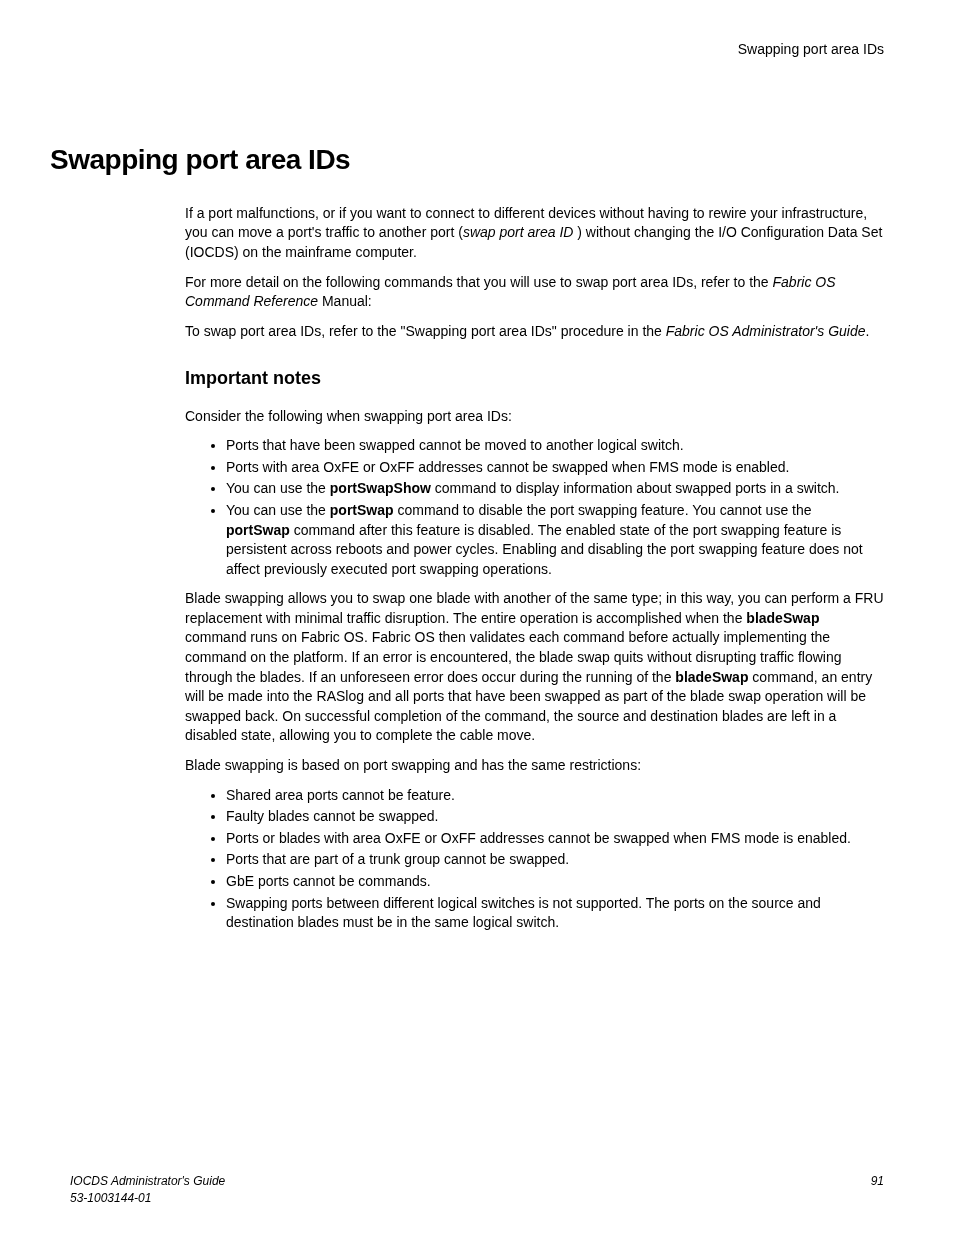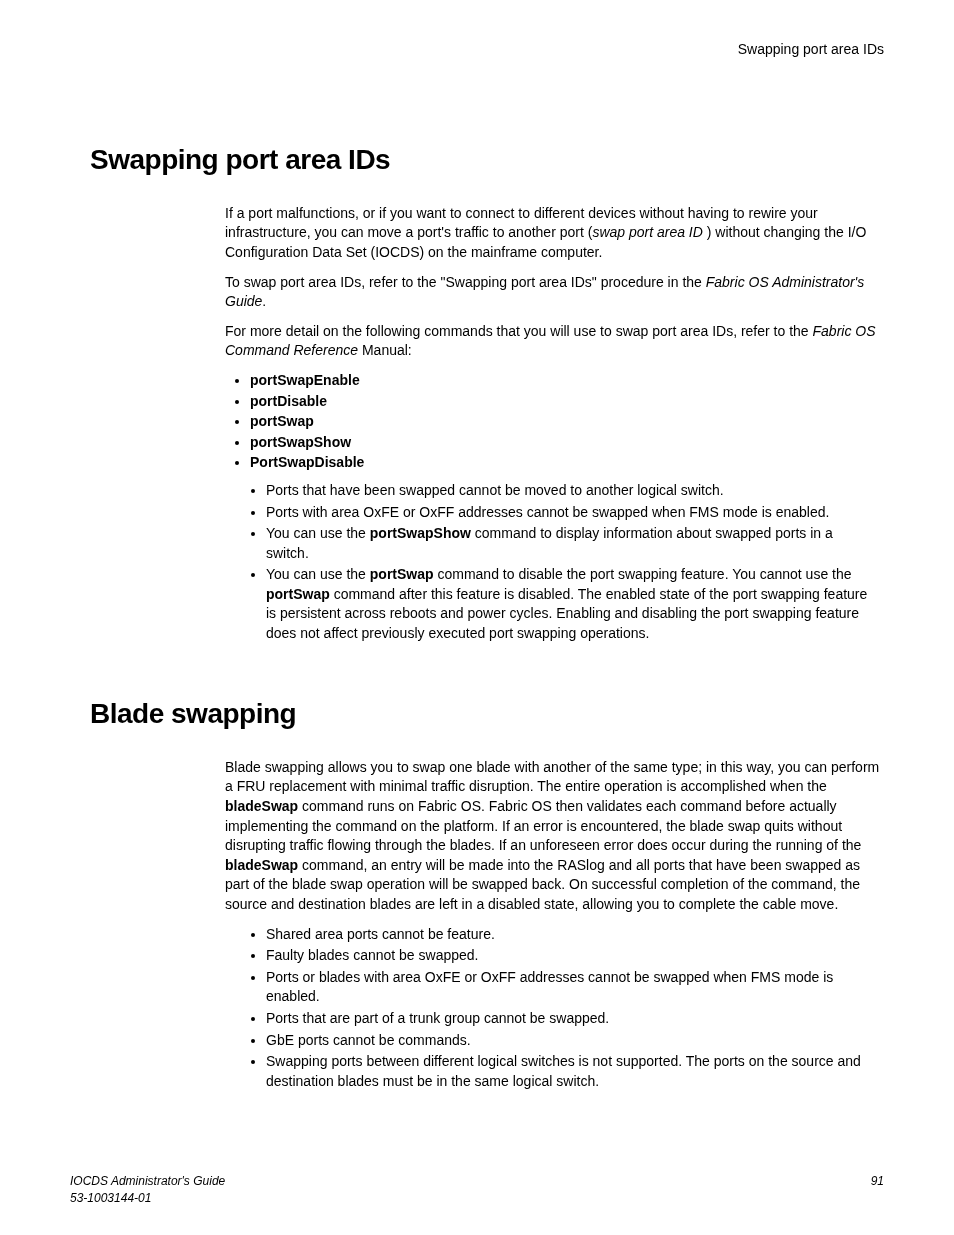--- a/index.html
+++ b/index.html
@@ -9,21 +9,21 @@
       background: #fff;
       color: #000;
       font-size: 14px;
       line-height: 1.4;
     }
     .page {
       width: 954px;
       height: 1235px;
       position: relative;
       box-sizing: border-box;
-      padding: 40px 70px 30px 90px;
+      padding: 40px 70px 30px 50px;
     }
     .header-right {
       text-align: right;
       font-size: 14px;
       margin-bottom: 80px;
     }
     h1 {
       font-family: Arial, Helvetica, sans-serif;
       font-weight: bold;
       font-size: 28px;
@@ -61,47 +61,42 @@
 
 <div class="page">
 
   <div class="header-right">Swapping port area IDs</div>
 
   <h1>Swapping port area IDs</h1>
 
   <div class="content">
     <p><span>If a port malfunctions, or if you want to connect to different devices without having to rewire your infrastructure, you can move a port's traffic to another port (</span><span class="ital">swap port area ID</span><span> ) without changing the I/O Configuration Data Set (IOCDS) on the mainframe computer.</span></p>
 
+    <p><span>For more detail on the following commands that you will use to swap port area IDs, refer to the </span><span class="ital">Fabric OS Command Reference</span><span> Manual:</span></p>
+
     <p><span>To swap port area IDs, refer to the "Swapping port area IDs" procedure in the </span><span class="ital">Fabric OS Administrator's Guide</span><span>.</span></p>
 
-    <p><span>For more detail on the following commands that you will use to swap port area IDs, refer to the </span><span class="ital">Fabric OS Command Reference</span><span> Manual:</span></p>
 
-    <ul class="tight">
-      <li><span class="bold">portSwapEnable</span></li>
-      <li><span class="bold">portDisable</span></li>
-      <li><span class="bold">portSwap</span></li>
-      <li><span class="bold">portSwapShow</span></li>
-      <li><span class="bold">PortSwapDisable</span></li>
-    </ul>
+    <h2>Important notes</h2>
 
-
+    <p>Consider the following when swapping port area IDs:</p>
 
     <ul>
       <li>Ports that have been swapped cannot be moved to another logical switch.</li>
       <li>Ports with area OxFE or OxFF addresses cannot be swapped when FMS mode is enabled.</li>
       <li><span>You can use the </span><span class="bold">portSwapShow</span><span> command to display information about swapped ports in a switch.</span></li>
       <li><span>You can use the </span><span class="bold">portSwap</span><span> command to disable the port swapping feature. You cannot use the </span><span class="bold">portSwap</span><span> command after this feature is disabled. The enabled state of the port swapping feature is persistent across reboots and power cycles. Enabling and disabling the port swapping feature does not affect previously executed port swapping operations.</span></li>
     </ul>
   </div>
 
-  <h1 class="second">Blade swapping</h1>
 
   <div class="content">
     <p><span>Blade swapping allows you to swap one blade with another of the same type; in this way, you can perform a FRU replacement with minimal traffic disruption. The entire operation is accomplished when the </span><span class="bold">bladeSwap</span><span> command runs on Fabric OS. Fabric OS then validates each command before actually implementing the command on the platform. If an error is encountered, the blade swap quits without disrupting traffic flowing through the blades. If an unforeseen error does occur during the running of the </span><span class="bold">bladeSwap</span><span> command, an entry will be made into the RASlog and all ports that have been swapped as part of the blade swap operation will be swapped back. On successful completion of the command, the source and destination blades are left in a disabled state, allowing you to complete the cable move.</span></p>
 
+    <p>Blade swapping is based on port swapping and has the same restrictions:</p>
 
     <ul>
       <li>Shared area ports cannot be feature.</li>
       <li>Faulty blades cannot be swapped.</li>
       <li>Ports or blades with area OxFE or OxFF addresses cannot be swapped when FMS mode is enabled.</li>
       <li>Ports that are part of a trunk group cannot be swapped.</li>
       <li>GbE ports cannot be commands.</li>
       <li>Swapping ports between different logical switches is not supported. The ports on the source and destination blades must be in the same logical switch.</li>
     </ul>
   </div>

